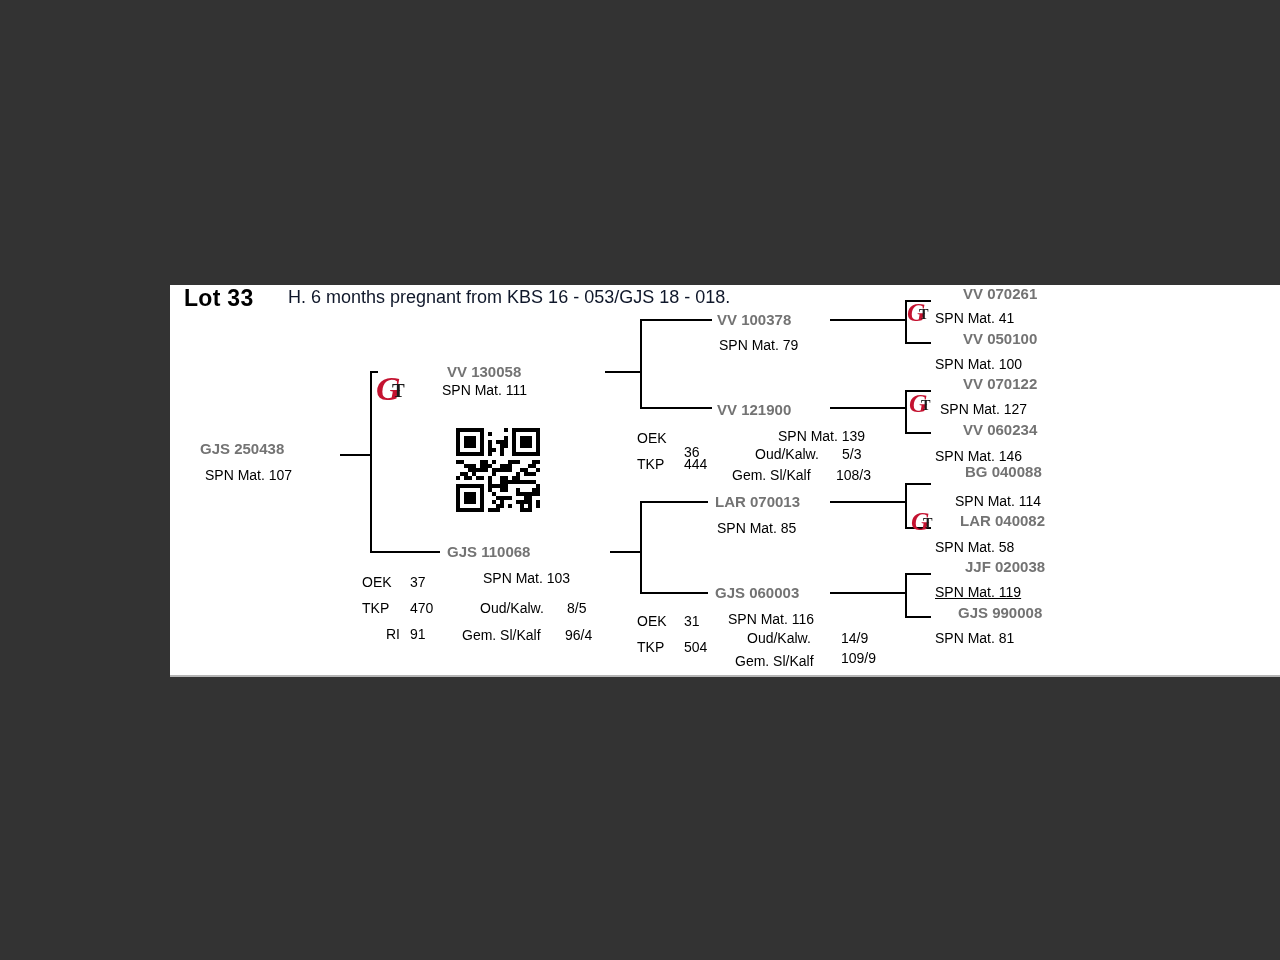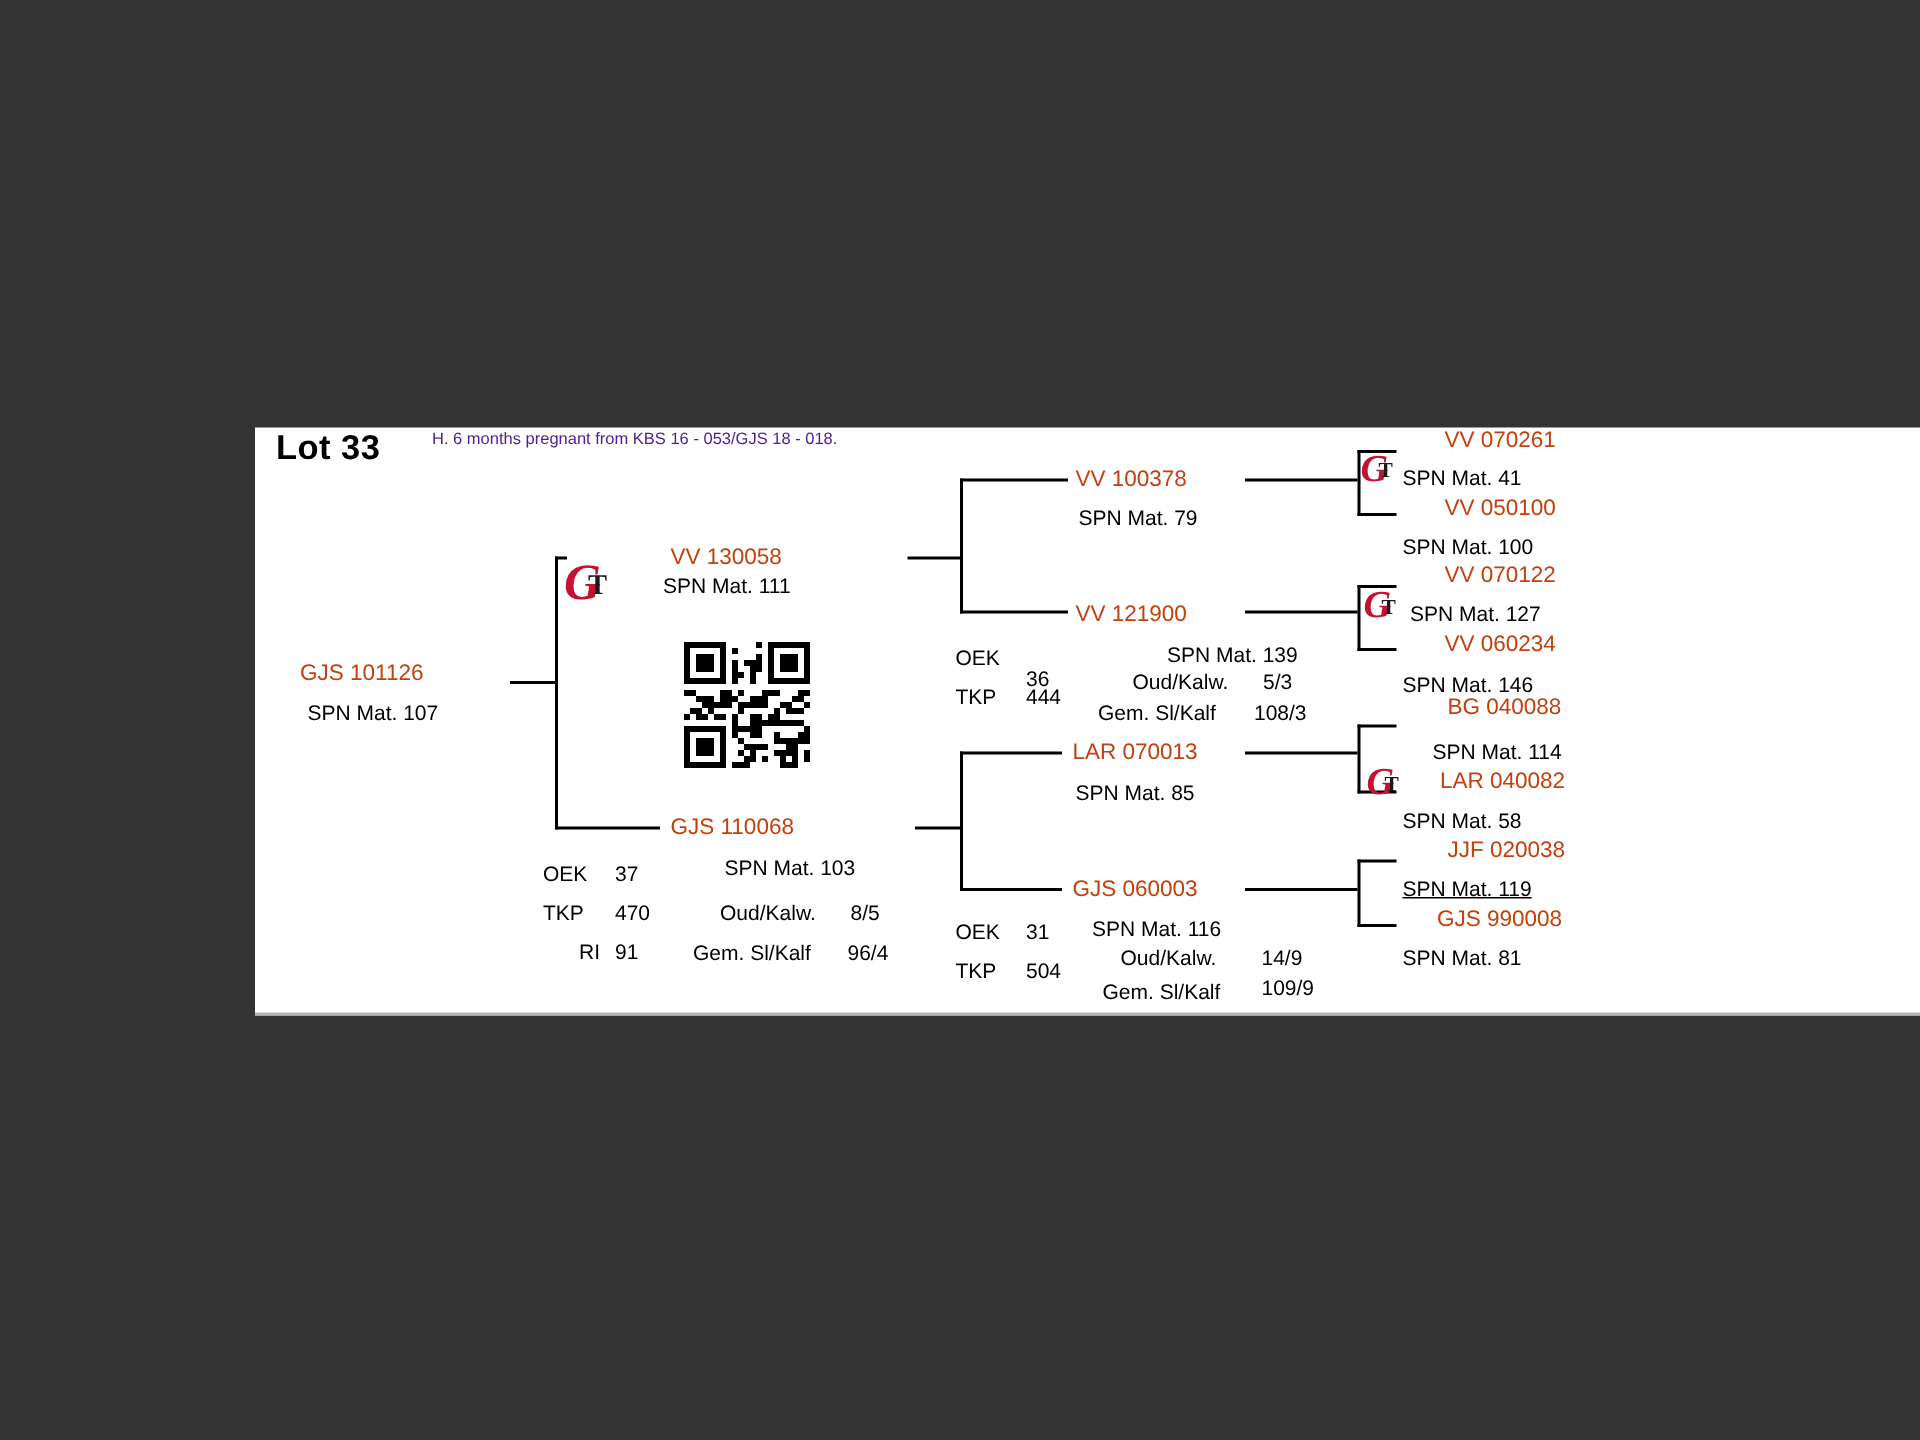--- a/index.html
+++ b/index.html
@@ -3,43 +3,43 @@
 <meta charset="utf-8">
 <style>
   *{margin:0;padding:0;box-sizing:border-box;}
   html,body{width:1280px;height:960px;overflow:hidden;background:#333333;}
   #screen{position:relative;width:1280px;height:960px;background:#333333;
           font-family:"Liberation Sans",sans-serif;color:#111;}
   #panel{position:absolute;left:170px;top:285px;width:1124px;height:392px;
          background:#ffffff;border-bottom:2px solid #b5b5b5;border-right:1px solid #8a8a8a;}
   #panel .abs{position:absolute;white-space:nowrap;}
   .lot{font-size:23px;font-weight:700;letter-spacing:.3px;color:#000;}
-  .note{font-size:11px;color:#4c1d95;}
-  .nm{font-size:15px;font-weight:400;color:#c2410c;}
+  .note{font-size:18px;color:#0f172a;}
+  .nm{font-size:15px;font-weight:700;color:#737373;}
   .sp{font-size:14px;color:#000;}
   .st{font-size:14px;color:#000;}
   .ln{position:absolute;background:#000;}
   .gt-logo{position:absolute;width:36px;height:40px;}
   .gt-logo .g{position:absolute;left:0;top:-4px;font-family:"Liberation Serif",serif;
               font-weight:700;font-style:italic;font-size:34px;color:#c41230;line-height:40px;}
   .gt-logo .t{position:absolute;left:16px;top:8px;font-family:"Liberation Serif",serif;
               font-weight:700;font-size:19px;color:#1a1a1a;line-height:19px;}
   .gt-logo.small{transform:scale(.75);transform-origin:top left;}
   #qr{position:absolute;width:84px;height:84px;}
 </style>
 </head>
 <body>
 
 <div id="screen">
   <div id="panel">
 
     <div class="abs lot" style="left:14px;top:0px;">Lot 33</div>
     <div class="abs note" style="left:118px;top:2px;">H. 6 months pregnant from KBS 16 - 053/GJS 18 - 018.</div>
 
-    <div class="abs nm" style="left:30px;top:155px;">GJS 101126</div>
+    <div class="abs nm" style="left:30px;top:155px;">GJS 250438</div>
     <div class="abs sp" style="left:35px;top:182px;">SPN Mat. 107</div>
 
     <div class="ln" style="left:170px;top:169px;width:30px;height:2px;"></div>
     <div class="ln" style="left:200px;top:86px;width:2px;height:182px;"></div>
     <div class="ln" style="left:200px;top:86px;width:8px;height:2px;"></div>
     <div class="ln" style="left:200px;top:266px;width:70px;height:2px;"></div>
     <div class="ln" style="left:435px;top:86px;width:35px;height:2px;"></div>
     <div class="ln" style="left:440px;top:266px;width:30px;height:2px;"></div>
 
     <div class="ln" style="left:470px;top:34px;width:2px;height:90px;"></div>

